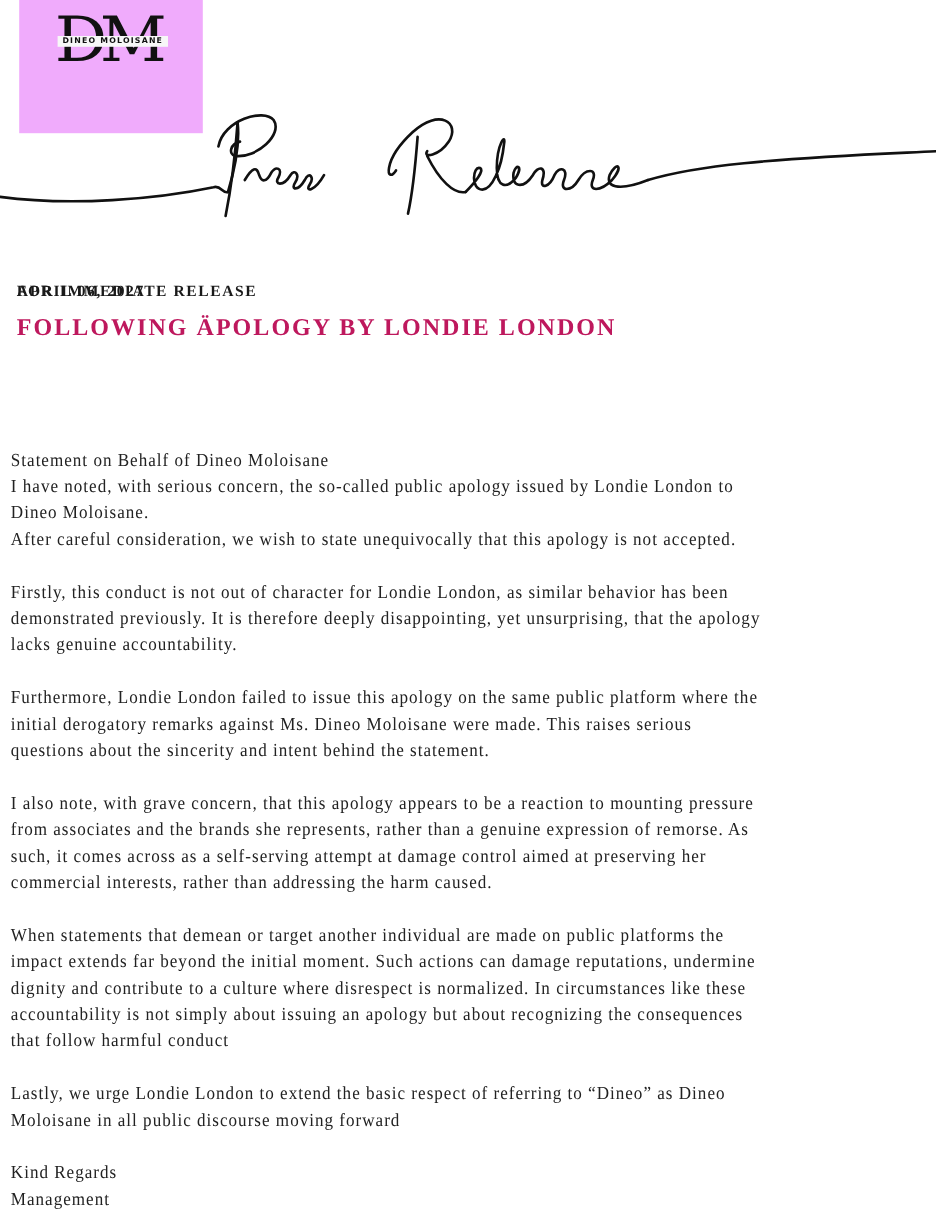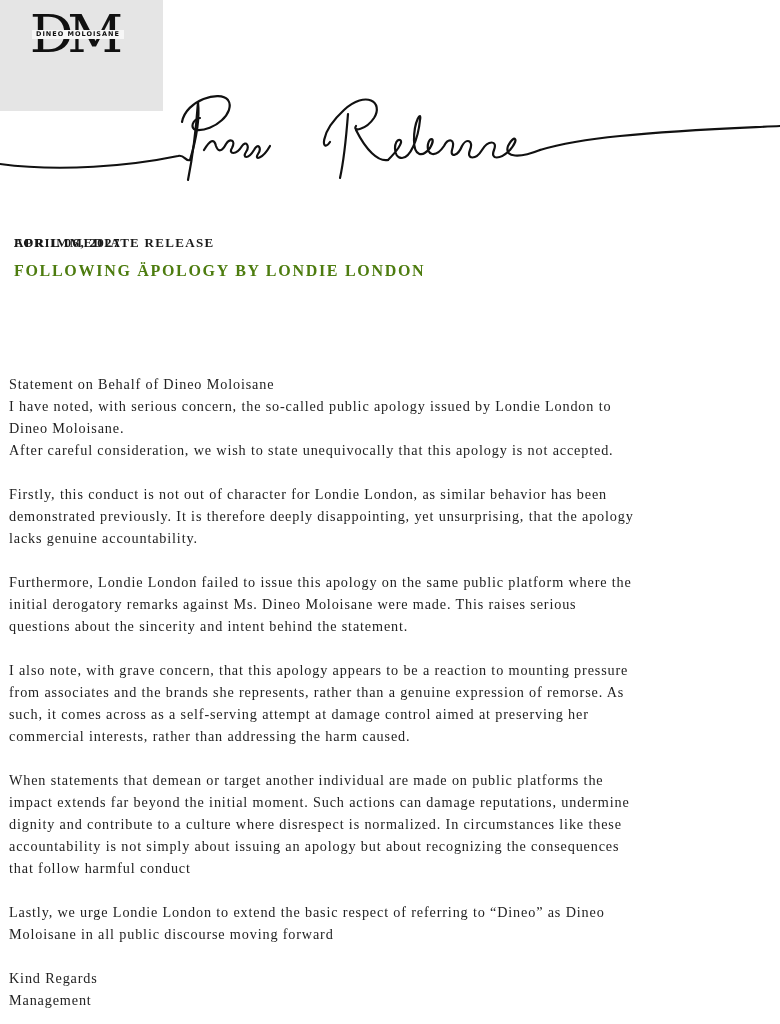--- a/index.html
+++ b/index.html
@@ -1,21 +1,21 @@
 <!DOCTYPE html>
 <html><head>
 <meta charset="utf-8">
 <style>
   html, body { margin: 0; padding: 0; }
   body {
     width: 780px; height: 1024px; background: #ffffff; position: relative; overflow: hidden;
     color: #1a1a1a;
   }
   .logo-box {
-    position: absolute; left: 0; top: 0; width: 153px; height: 111px; background: #e5e5e5; padding-left: 10px;
+    position: absolute; left: 16px; top: 0; width: 153px; height: 111px; background: #f0abfc;
   }
   .logo-mark {
     position: absolute; left: 32px; top: 8px; width: 92px; height: 52px;
   }
   .logo-letters {
     position: absolute; left: 0; top: 0; width: 92px; height: 52px;
     font-family: "DejaVu Serif", serif; font-size: 52px; line-height: 52px;
     letter-spacing: -6px; color: #111; transform: scaleX(1.05);
   }
   .logo-band {
@@ -26,21 +26,21 @@
     font-family: "DejaVu Sans", sans-serif; font-size: 6.5px; font-weight: bold;
     letter-spacing: 1px; line-height: 9px; color: #111;
   }
   .signature { position: absolute; left: 0; top: 80px; width: 780px; height: 120px; }
   .meta-line {
     position: absolute; left: 14px; font-family: "Liberation Serif", serif;
     font-weight: bold; font-size: 13px; letter-spacing: 1.3px; color: #1a1a1a;
   }
   .headline {
     position: absolute; left: 14px; top: 262px; font-family: "Liberation Serif", serif;
-    font-weight: bold; font-size: 16px; letter-spacing: 1.7px; color: #4d7c0f;
+    font-weight: bold; font-size: 20px; letter-spacing: 1.7px; color: #be185d;
   }
   .body-text {
     position: absolute; left: 9px; top: 373px; width: 770px;
     font-family: "Liberation Serif", serif; font-size: 15.3px; line-height: 22px;
     letter-spacing: 0.9px; color: #222; transform: scaleX(0.93); transform-origin: left top;
     width: 830px;
   }
   .body-text p { margin: 0; }
   .gap { height: 22px; }
 </style>

